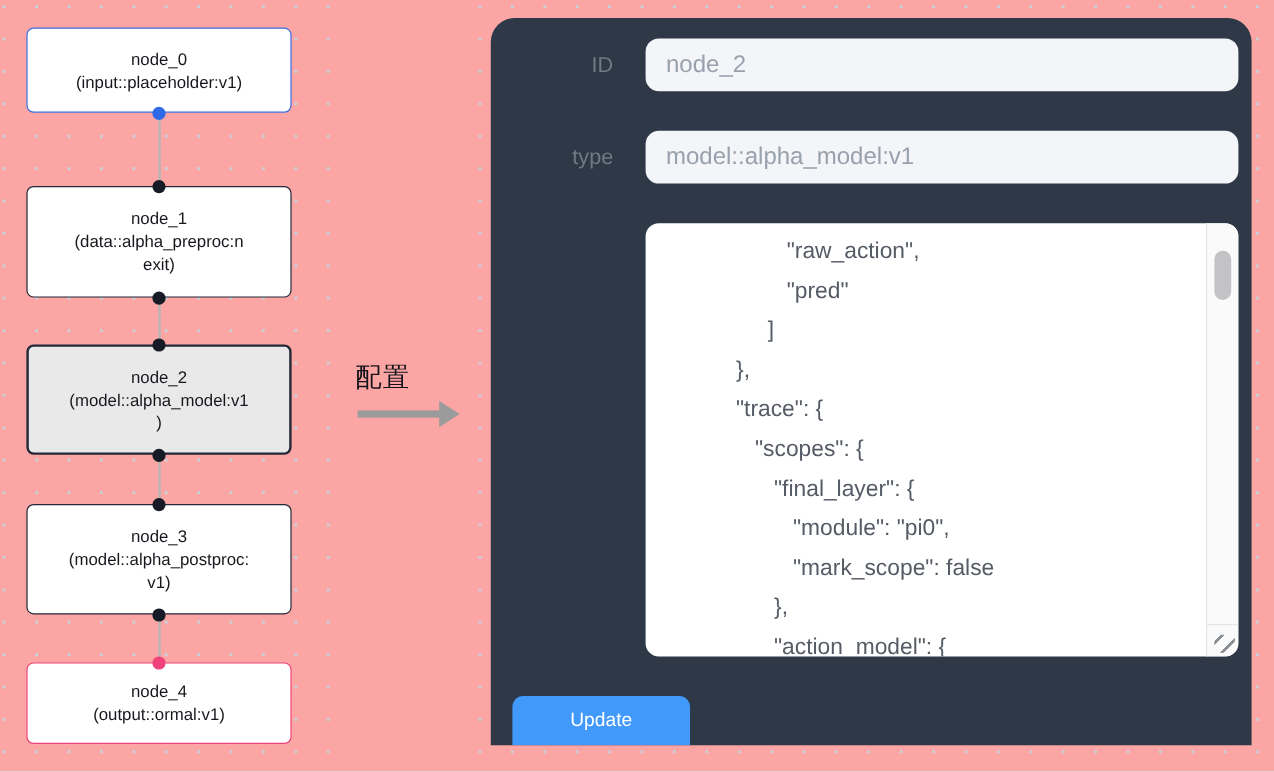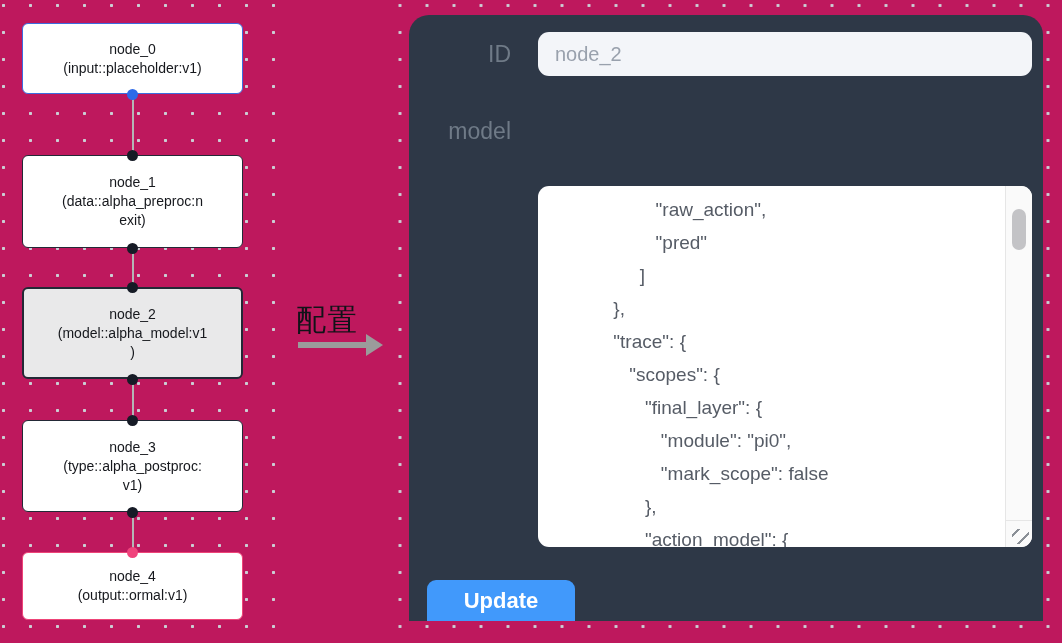--- a/index.html
+++ b/index.html
@@ -1,20 +1,20 @@
 <!DOCTYPE html>
 <html><head>
 <meta charset="utf-8">
 <style>
   * { margin:0; padding:0; box-sizing:border-box; }
   html,body { background:#ffffff; }
   body { font-family:"Liberation Sans","DejaVu Sans",sans-serif; }
   #screen {
     position:relative; width:1062px; height:643px;
-    background:#be185d; overflow:hidden;
+    background:#fca5a5; overflow:hidden;
   }
   .dots {
     position:absolute; top:0; height:643px;
     background-image:radial-gradient(circle,#cbced4 1.4px,rgba(0,0,0,0) 1.5px);
     background-size:27px 27px;
   }
   #left-grid  { left:0; width:281px; background-position:-10px -8px; }
   #right-grid { left:393px; width:669px; background-position:-6.5px -8px; }
 
   
@@ -26,33 +26,33 @@
     z-index:2;
   }
   .wire { position:absolute; left:131.5px; width:2px; background:#b5b5b5; z-index:1; }
   .port-dot {
     position:absolute; width:11px; height:11px; border-radius:50%;
     left:127px; z-index:3;
   }
 
   
   #annotation { position:absolute; left:296px; top:300px; width:100px; z-index:4; }
-  #annotation-label { font-size:30px; color:#111318; letter-spacing:1px; }
+  #annotation-label { font-size:22px; color:#111318; letter-spacing:1px; }
   #arrow-shaft { position:absolute; left:2px; top:42px; width:72px; height:6px; background:#9b9b9b; }
   #arrow-head  { position:absolute; left:70px; top:34px; width:0; height:0;
     border-left:17px solid #9b9b9b; border-top:11px solid transparent; border-bottom:11px solid transparent; }
 
   
   #panel {
     position:absolute; left:409px; top:15px; width:634px; height:606px;
     background:#2e3847; border-radius:20px 20px 0 0; overflow:hidden; z-index:5;
   }
   .field-label {
     position:absolute; left:0; width:102px; text-align:right;
-    color:#6f7a87; font-size:23px;
+    color:#6f7a87; font-size:18px;
   }
   .panel-input {
     position:absolute; left:129px; width:494px;
     background:#f3f5f9; border:none; outline:none; border-radius:11px;
     color:#99a1ad; font-size:20px; padding:0 17px;
     font-family:"Liberation Sans","DejaVu Sans",sans-serif;
   }
   #id-label    { top:17px;  height:44px; line-height:44px; }
   #id-input    { top:17px;  height:44px; }
   #type-label  { top:94px;  height:44px; line-height:44px; }
@@ -80,21 +80,21 @@
     position:absolute; right:0; bottom:0; width:27px; height:27px;
     background:#fafafa; border-left:1px solid #e6e6e6; border-top:1px solid #e6e6e6;
   }
   #config-resize-grip {
     position:absolute; right:3px; bottom:3px; width:17px; height:15px;
     background:repeating-linear-gradient(135deg, transparent 0 4px, #8a8f96 4px 6px, transparent 6px 10px);
   }
   #update-button {
     position:absolute; left:18px; top:565px; width:148px; height:41px;
     background:#4199fb; border:none; border-radius:9px 9px 0 0;
-    color:#ffffff; font-size:22px; font-weight:700; cursor:pointer;
+    color:#ffffff; font-size:16px; font-weight:400; cursor:pointer;
     font-family:"Liberation Sans","DejaVu Sans",sans-serif;
   }
 </style>
 </head>
 <body>
 
 <div id="screen">
 
   <div id="left-grid" class="dots"></div>
   <div id="right-grid" class="dots"></div>
@@ -111,40 +111,41 @@
       <div class="port-dot" style="left: 127px; top: 149.5px; background: rgb(22, 27, 38);"></div>
       <div class="port-dot" style="left: 127px; top: 242.5px; background: rgb(22, 27, 38);"></div>
       <div class="wire" style="top: 379px; height: 41px; background: rgb(181, 181, 181);"></div>
       <div class="flow-node" style="top: 287px; height: 92px; width: 221px; left: 22px; border: 2.5px solid rgb(35, 41, 54); background: rgb(233, 233, 234);">node_2
 (model::alpha_model:v1
 )</div>
       <div class="port-dot" style="left: 127px; top: 281.5px; background: rgb(22, 27, 38);"></div>
       <div class="port-dot" style="left: 127px; top: 373.5px; background: rgb(22, 27, 38);"></div>
       <div class="wire" style="top: 512px; height: 40px; background: rgb(181, 181, 181);"></div>
       <div class="flow-node" style="top: 420px; height: 92px; width: 221px; left: 22px; border: 1.5px solid rgb(35, 41, 54); background: rgb(255, 255, 255);">node_3
-(type::alpha_postproc:
+(model::alpha_postproc:
 v1)</div>
       <div class="port-dot" style="left: 127px; top: 414.5px; background: rgb(22, 27, 38);"></div>
       <div class="port-dot" style="left: 127px; top: 506.5px; background: rgb(22, 27, 38);"></div>
       <div class="flow-node" style="top: 552px; height: 68px; width: 221px; left: 22px; border: 1.5px solid rgb(238, 68, 120); background: rgb(255, 255, 255);">node_4
 (output::ormal:v1)</div>
       <div class="port-dot" style="left: 127px; top: 546.5px; background: rgb(240, 67, 124);"></div>
     </div>
 
   <div id="annotation">
     <div id="annotation-label">配置</div>
     <div id="arrow-shaft"></div>
     <div id="arrow-head"></div>
   </div>
 
   <div id="panel" style="background: rgb(46, 56, 71);">
     <div id="id-label" class="field-label">ID</div>
     <input id="id-input" class="panel-input" type="text" value="node_2" style="">
 
-    <div id="type-label" class="field-label">model</div>
+    <div id="type-label" class="field-label">type</div>
+    <input id="type-input" class="panel-input" type="text" value="model::alpha_model:v1" style="">
 
     <div id="config-box">
       <pre id="config-text">                    "raw_action",
                     "pred"
                  ]
             },
             "trace": {
                "scopes": {
                   "final_layer": {
                      "module": "pi0",

